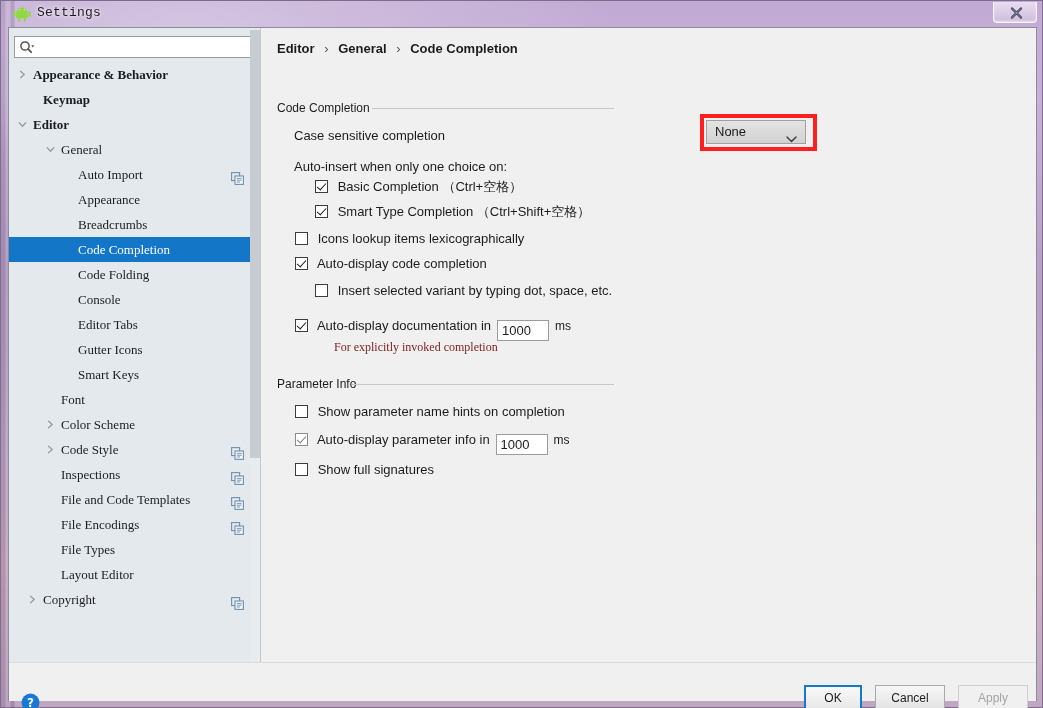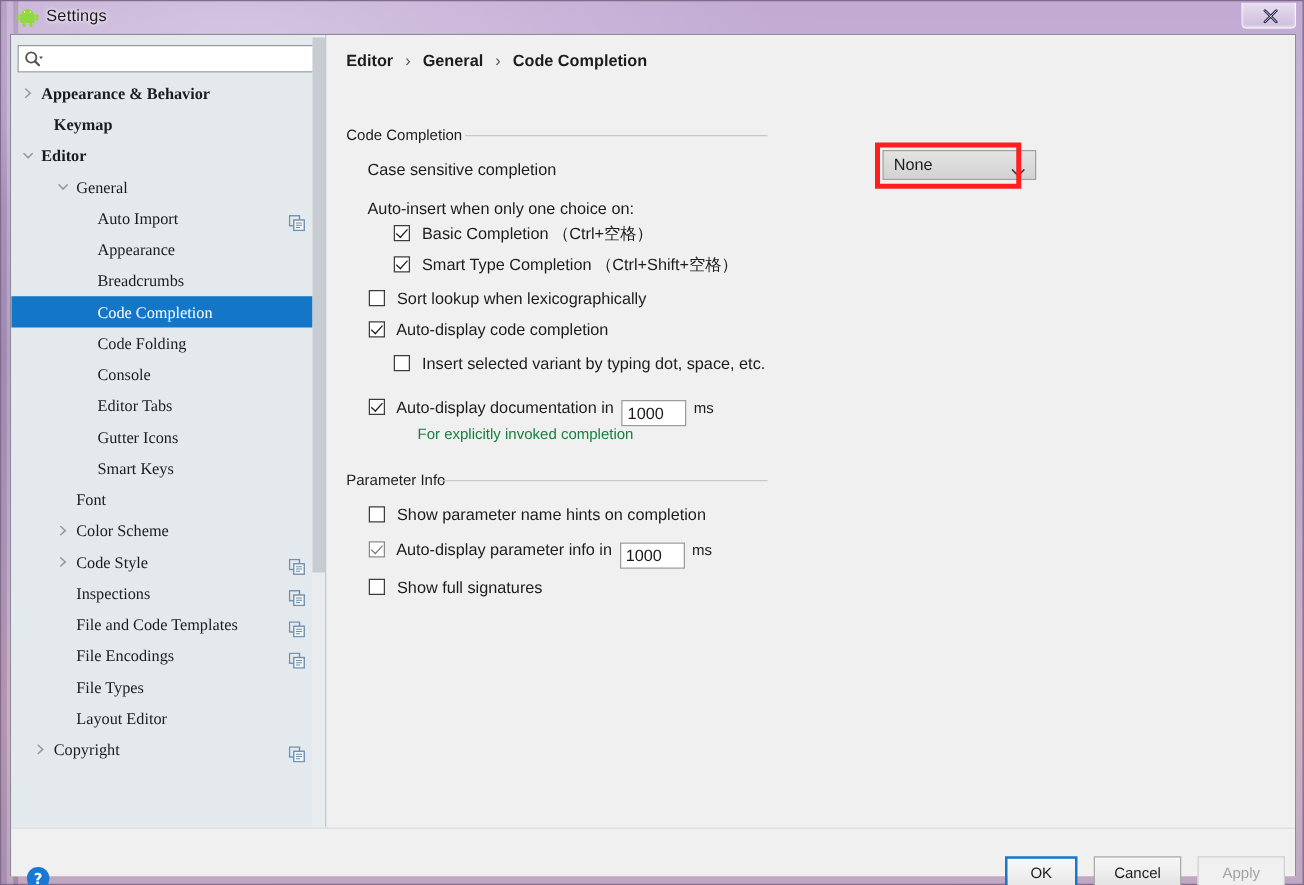--- a/index.html
+++ b/index.html
@@ -39,21 +39,21 @@
   }
   #frame-glow {
     position:absolute; left:0; top:0; width:1043px; height:708px;
     background: radial-gradient(ellipse 60% 30% at 18% 4%, rgba(255,255,255,0.30), rgba(255,255,255,0) 70%);
     pointer-events:none;
   }
 
   
   #titlebar {
     position: absolute; left: 0; top: 0;
-    width: 1043px; height: 21px;
+    width: 1043px; height: 21px; font-family: Liberation Mono, monospace;
   }
   #app-icon {
     position: absolute; left: 12px; top: 5px;
     width: 18px; height: 16px;
   }
   #title-text {
     position: absolute; left: 36px; top: 4px;
     font-size: 13px; color: #1b1b1b;
     letter-spacing: 0.2px;
     text-shadow: 0 0 3px rgba(255,255,255,0.9), 0 0 6px rgba(255,255,255,0.7);
@@ -242,29 +242,30 @@
     line-height: 19px;
     vertical-align: -5px;
     margin: 0 6px;
     outline: none;
   }
   .unit { font-size: 12px; color: #1c1c1c; }
 
   .subnote {
     position: absolute;
     font-size: 12px;
-    color: #15803d;
+    color: #7f1d1d;
     white-space: nowrap;
+    font-family: Liberation Serif, serif;
   }
 
   
   #combo {
     position: absolute;
     left: 444px; top: 92px;
-    width: 123px; height: 24px;
+    width: 100px; height: 24px;
     box-sizing: border-box;
     background: linear-gradient(180deg, #e3e3e3, #d2d2d2);
     border: 1px solid #a0a0a0;
     cursor: pointer;
   }
   #combo-value {
     position: absolute; left: 8px; top: 3px;
     font-size: 13px; color: #1c1c1c;
   }
   #combo-arrow {
@@ -530,21 +531,21 @@
         <span class="cb-label">Basic Completion&nbsp;（Ctrl+空格）</span>
       </div>
 
       <div class="ctl-row" style="left:53px; top:175px;">
         <span class="cbox checked"></span>
         <span class="cb-label">Smart Type Completion&nbsp;（Ctrl+Shift+空格）</span>
       </div>
 
       <div class="ctl-row" style="left:33px; top:202px;">
         <span class="cbox"></span>
-        <span class="cb-label">Sort lookup when lexicographically</span>
+        <span class="cb-label">Icons lookup items lexicographically</span>
       </div>
 
       <div class="ctl-row" style="left:33px; top:227px;">
         <span class="cbox checked"></span>
         <span class="cb-label">Auto-display code completion</span>
       </div>
 
       <div class="ctl-row" style="left:53px; top:254px;text-align:right;">
         <span class="cbox"></span>
         <span class="cb-label">Insert selected variant by typing dot, space, etc.</span>

